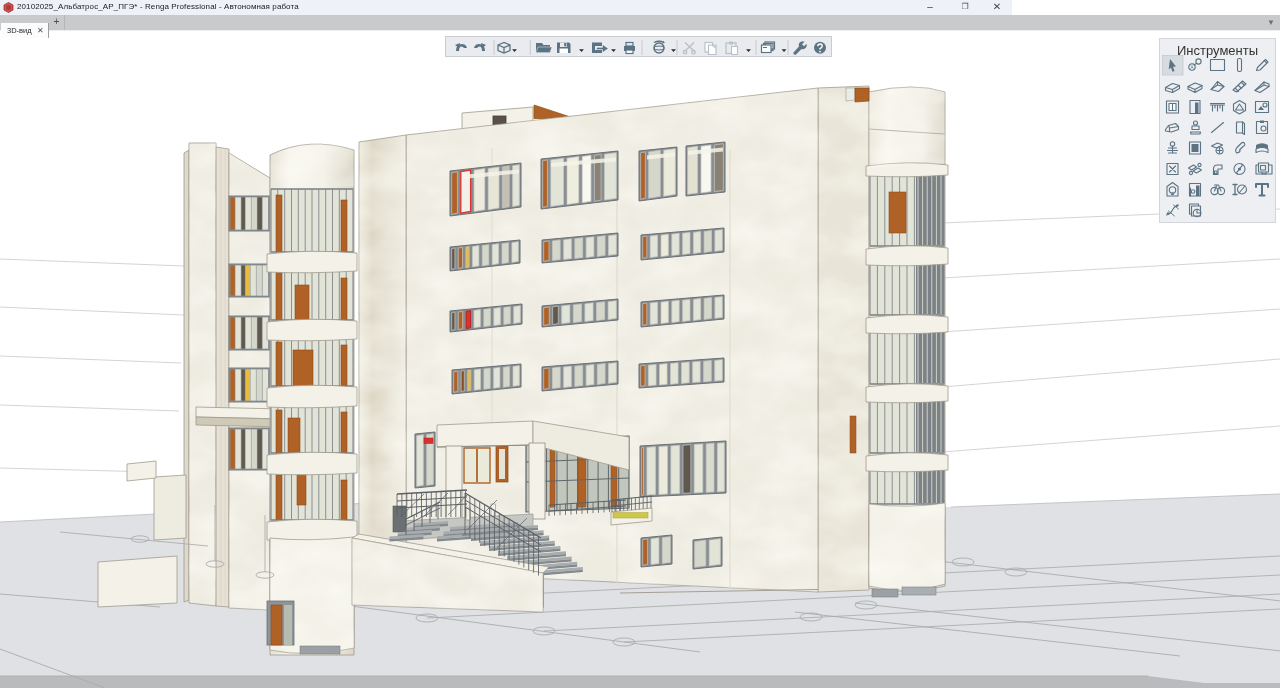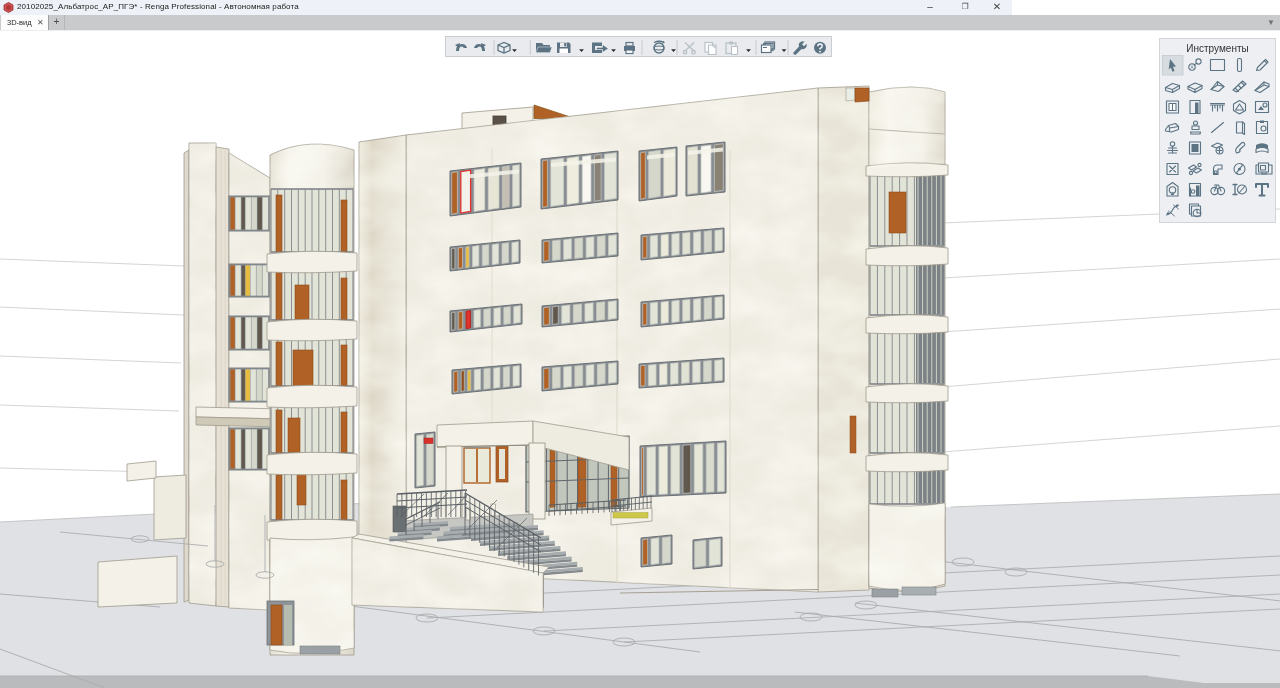--- a/index.html
+++ b/index.html
@@ -7,36 +7,36 @@
 #app{position:relative;width:1280px;height:688px;}
 
 #titlebar{position:absolute;left:0;top:0;width:1012px;height:15px;background:#eff1f8;
 border-bottom:1px solid #e3e5ec;}
 #titlebar .ttext{position:absolute;left:17px;top:2px;font-size:8px;color:#1b1b1b;letter-spacing:0.1px;}
 #winbtns{position:absolute;right:0;top:0;height:15px;}
 .wb{position:absolute;top:0;width:14px;height:14px;color:#444;font-size:10px;text-align:center;line-height:14px;}
 
 #tabbar{position:absolute;left:0;top:15px;width:1280px;height:15px;background:#c9cacb;
 border-bottom:1px solid #ededee;}
-#tab1{position:absolute;left:1px;top:0px;width:47px;height:15px;background:#fcfcfc;
+#tab1{position:absolute;left:1px;top:8px;width:47px;height:15px;background:#fcfcfc;
 border-right:1px solid #9d9fa1;font-size:7.5px;color:#2a2a2a;}
 #tab1 span.lbl{position:absolute;left:6px;top:3px;}
 #tab1 span.cls{position:absolute;left:36px;top:2.5px;color:#555;font-size:8px;}
 #tabplus{position:absolute;left:49px;top:0;width:15px;height:15px;border-right:1px solid #b5b6b8;
 color:#4b4b4b;font-size:10px;text-align:center;line-height:14px;}
 #tabcaret{position:absolute;right:5px;top:3px;color:#6f7173;font-size:8px;}
 
 #canvas{position:absolute;left:0;top:30px;width:1280px;height:658px;background:#fff;}
 
 #toolbar{position:absolute;left:445px;top:6px;width:387px;height:21px;background:#e9ebee;
 border:1px solid #c9cdd2;box-sizing:border-box;}
 
 #tools{position:absolute;left:1159px;top:8px;width:117px;height:185px;background:#edeff2;
 border:1px solid #d2d5d9;box-sizing:border-box;}
-#tools .ptitle{position:absolute;left:0;top:4px;width:100%;text-align:center;font-size:10px;color:#333;}
+#tools .ptitle{position:absolute;left:0;top:4px;width:100%;text-align:center;font-size:13px;color:#333;}
 </style>
 </head>
 <body>
 <div id="app">
   <div id="canvas">
     <svg id="scene" width="1280" height="658" viewBox="0 30 1280 658" style="position:absolute;left:0;top:0;">
 <defs>
 <linearGradient id="fgrad" gradientUnits="userSpaceOnUse" x1="359" y1="0" x2="406" y2="0">
 <stop offset="0" stop-color="#eeeadd"></stop>
             <stop offset="0.28" stop-color="#ddd7c6"></stop>

